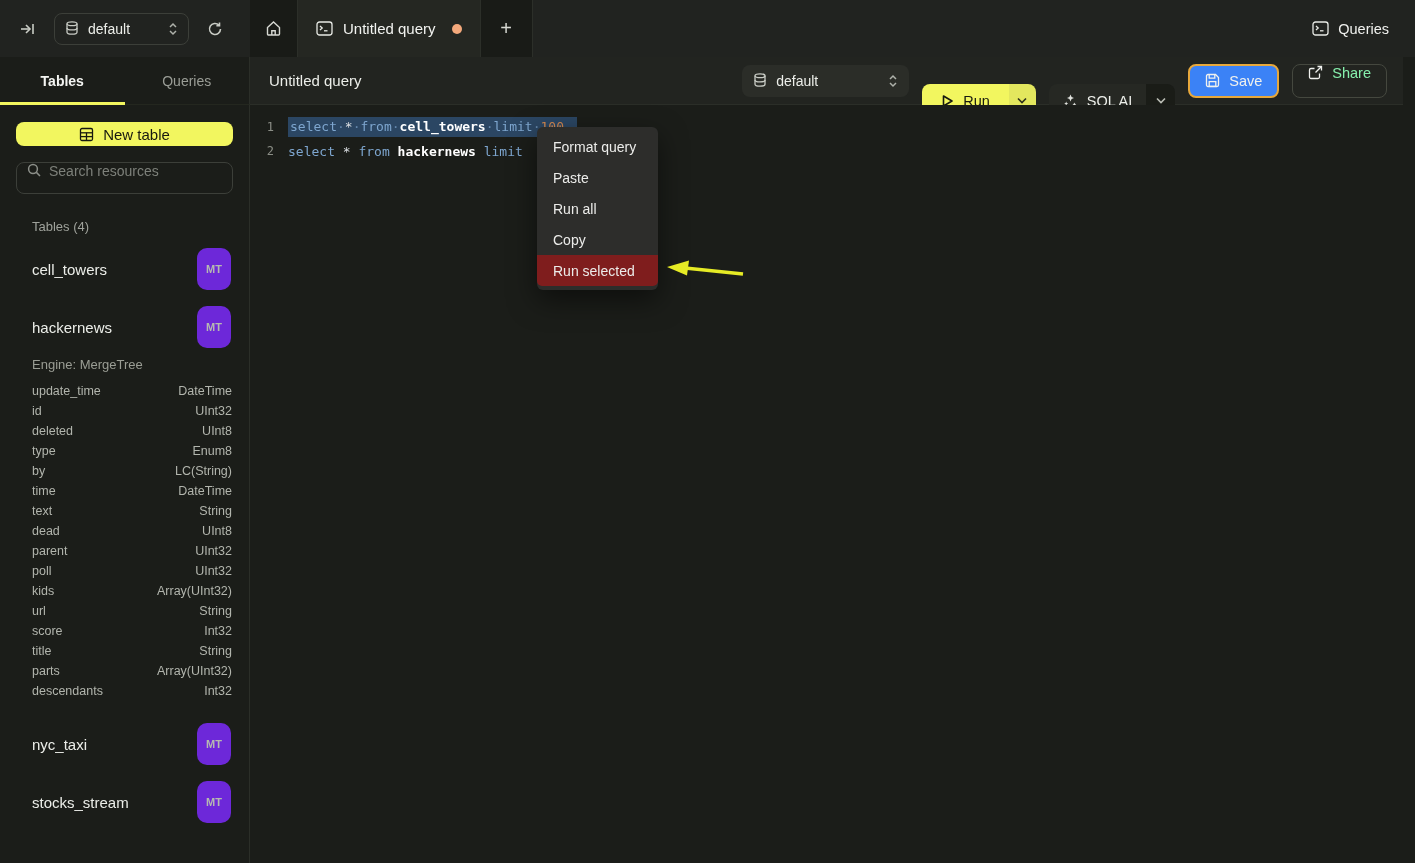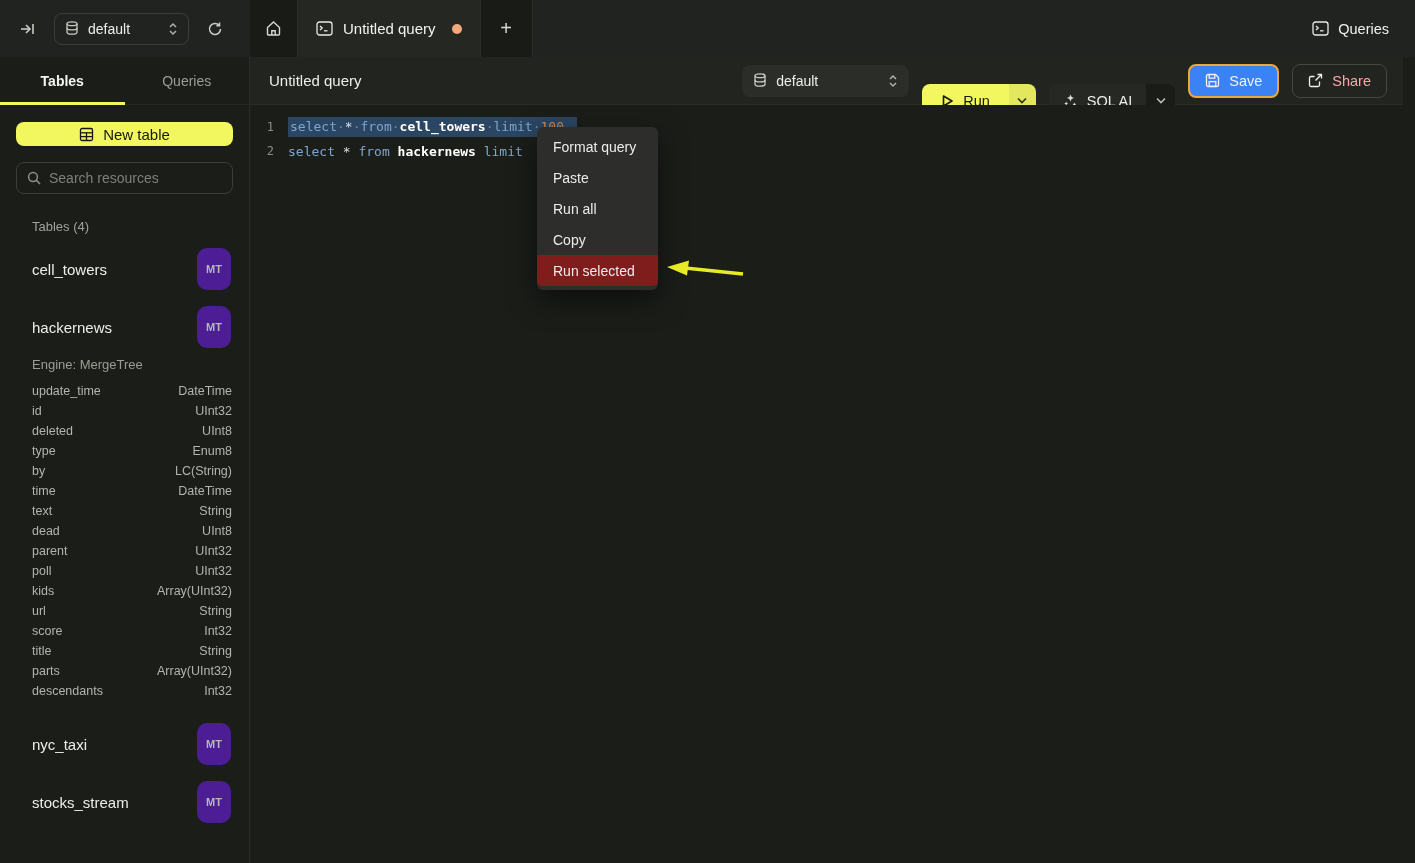--- a/index.html
+++ b/index.html
@@ -32,32 +32,32 @@
   .toolbar { flex:1; display:flex; align-items:center; gap:13px; padding:0 16px; background:#222420; border-bottom:1px solid #2b2e28; }
   .toolbar-title { font-size:15px; color:#eceee9; margin-right:auto; margin-left:3px; }
   .select-dark { display:flex; align-items:center; gap:9px; height:32px; width:167px; padding:0 11px; border-radius:8px; background:#2b2d28; border:none; color:#eceee9; font-size:14px; cursor:pointer; font-family:inherit; }
   .select-dark .grow { flex:1; text-align:left; }
   .split-btn { display:flex; height:34px; border-radius:8px; overflow:hidden;margin-top:40px; }
   .run-main { display:flex; align-items:center; gap:9px; padding:0 19px; background:var(--c-accent_yellow,#f2f65f); color:#17190f; font-size:14.5px; border:none; cursor:pointer; font-family:inherit; }
   .run-chev { width:27px; display:flex; align-items:center; justify-content:center; background:#e3e75e; border:none; color:#2e301c; cursor:pointer; }
   .sqlai-main { display:flex; align-items:center; gap:9px; padding:0 14px; background:#262823; color:#eceee9; font-size:14.5px; border:none; cursor:pointer; font-family:inherit; }
   .sqlai-chev { width:29px; display:flex; align-items:center; justify-content:center; background:#1a1c17; border:none; color:#b9bcb4; cursor:pointer; }
   .btn-save { display:flex; align-items:center; gap:9px; height:34px; padding:0 15px; border:2px solid var(--c-save_border,#e7a83c); border-radius:8px; background:#3b82f6; color:#f0f1ee; font-size:14.5px; cursor:pointer; font-family:inherit; }
-  .btn-share { display:flex; align-items:center; gap:9px; height:34px; padding:0 15px; border:1px solid #45483f; border-radius:8px; background:#222420; color:#fca5a5; font-size:14.5px; cursor:pointer; font-family:inherit; }
+  .btn-share { display:flex; align-items:flex-start; gap:9px; height:34px; padding:0 15px; border:1px solid #45483f; border-radius:8px; background:#222420; color:#86efac; font-size:14.5px; cursor:pointer; font-family:inherit; }
   
   .content { position:absolute; top:105px; left:0; right:0; bottom:0; display:flex; }
   .sidebar { width:250px; background:#1b1d19; border-right:1px solid #2b2e28; padding:17px 16px 0 16px; overflow:hidden; }
   .btn-new-table { width:100%; height:24px; display:flex; align-items:center; justify-content:center; gap:9px; background:var(--c-accent_yellow,#f2f65f); color:#17190f; border:none; border-radius:8px; font-size:15px; cursor:pointer; font-family:inherit; }
-  .search-box { margin-top:16px; height:32px; display:flex; align-items:center; gap:8px; padding:0 10px; border:1px solid #3c3f39; border-radius:8px; }
+  .search-box { margin-top:16px; height:32px; display:flex; align-items:flex-start; gap:8px; padding:0 10px; border:1px solid #3c3f39; border-radius:8px; }
   .search-box input { flex:1; background:transparent; border:none; outline:none; color:#dfe1dc; font-size:14px; font-family:inherit; }
   .search-box input::placeholder { color:#7d807a; }
   .section-label { margin:25px 0 6px 16px; font-size:13px; color:#9fa29b; }
   .table-row { display:flex; align-items:center; justify-content:space-between; padding:8px 2px 8px 16px; cursor:pointer; border-radius:6px; }
   .table-name { font-size:15px; color:#eceee9; }
-  .mt-badge { background:#4c1d95; color:#b6b9b1; font-size:11px; font-weight:600; padding:15px 9px; border-radius:10px; }
+  .mt-badge { background:#6d28d9; color:#b6b9b1; font-size:11px; font-weight:600; padding:15px 9px; border-radius:10px; }
   .engine-label { margin:1px 0 9px 16px; font-size:13px; color:#9a9d94; }
   .col-row { display:flex; justify-content:space-between; padding:0 1px 0 16px; height:20px; align-items:center; font-family:Liberation Sans, sans-serif; font-size:12.5px; color:#b2b5ad; }
   .cols-block { margin-bottom:14px; }
   
   .editor { flex:1; position:relative; background:#1b1d19; padding-top:10px; font-family:"DejaVu Sans Mono", monospace; font-size:13px; }
   .code-line { display:flex; align-items:center; height:24px; }
   .ln { width:24px; flex-shrink:0; text-align:right; margin-right:14px; color:#8b8e86; font-size:12px; font-family:"DejaVu Sans Mono", monospace; }
   .code { white-space:pre; }
   .code.sel { background:var(--c-selection,#2b4663); padding:2px 5px 3px 2px; }
   .tok-kw { color:#7ea6cf; }

